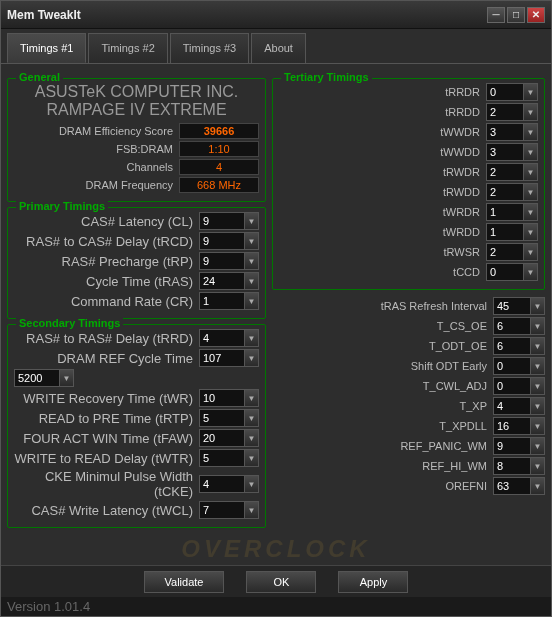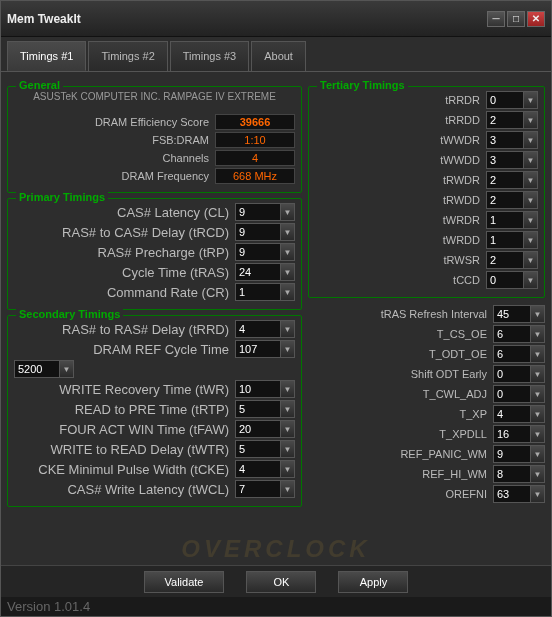--- a/index.html
+++ b/index.html
@@ -15,21 +15,21 @@
     .window {
       width: 552px;
       height: 617px;
       background: #2d2d2d;
       border: 1px solid #555;
       display: flex;
       flex-direction: column;
     }
     .title-bar {
       background: linear-gradient(to bottom, #3a3a3a, #222);
-      height: 36px;
+      height: 28px;
       display: flex;
       align-items: center;
       justify-content: space-between;
       padding: 0 6px;
       border-bottom: 1px solid #111;
       flex-shrink: 0;
     }
     .title-bar-text {
       color: #eee;
       font-size: 12px;
@@ -85,21 +85,21 @@
     }
     .main-area {
       display: flex;
       gap: 6px;
       flex: 1;
     }
     .left-col {
       display: flex;
       flex-direction: column;
       gap: 5px;
-      width: 295px;
+      width: 259px;
       flex-shrink: 0;
     }
     .right-col {
       display: flex;
       flex-direction: column;
       gap: 5px;
       flex: 1;
     }
     .group-box {
       border: 1px solid #007700;
@@ -138,22 +138,22 @@
       padding: 1px 4px;
       font-size: 11px;
     }
     .info-value.score {
       color: #ff6600;
       font-weight: bold;
     }
     .mobo-text {
       text-align: center;
       color: #999;
-      font-size: 10px;
-      margin-bottom: 12px;
+      font-size: 16px;
+      margin-bottom: 4px;
     }
     .timing-row {
       display: flex;
       align-items: center;
       margin-bottom: 2px;
     }
     .timing-label {
       flex: 1;
       text-align: right;
       padding-right: 6px;

